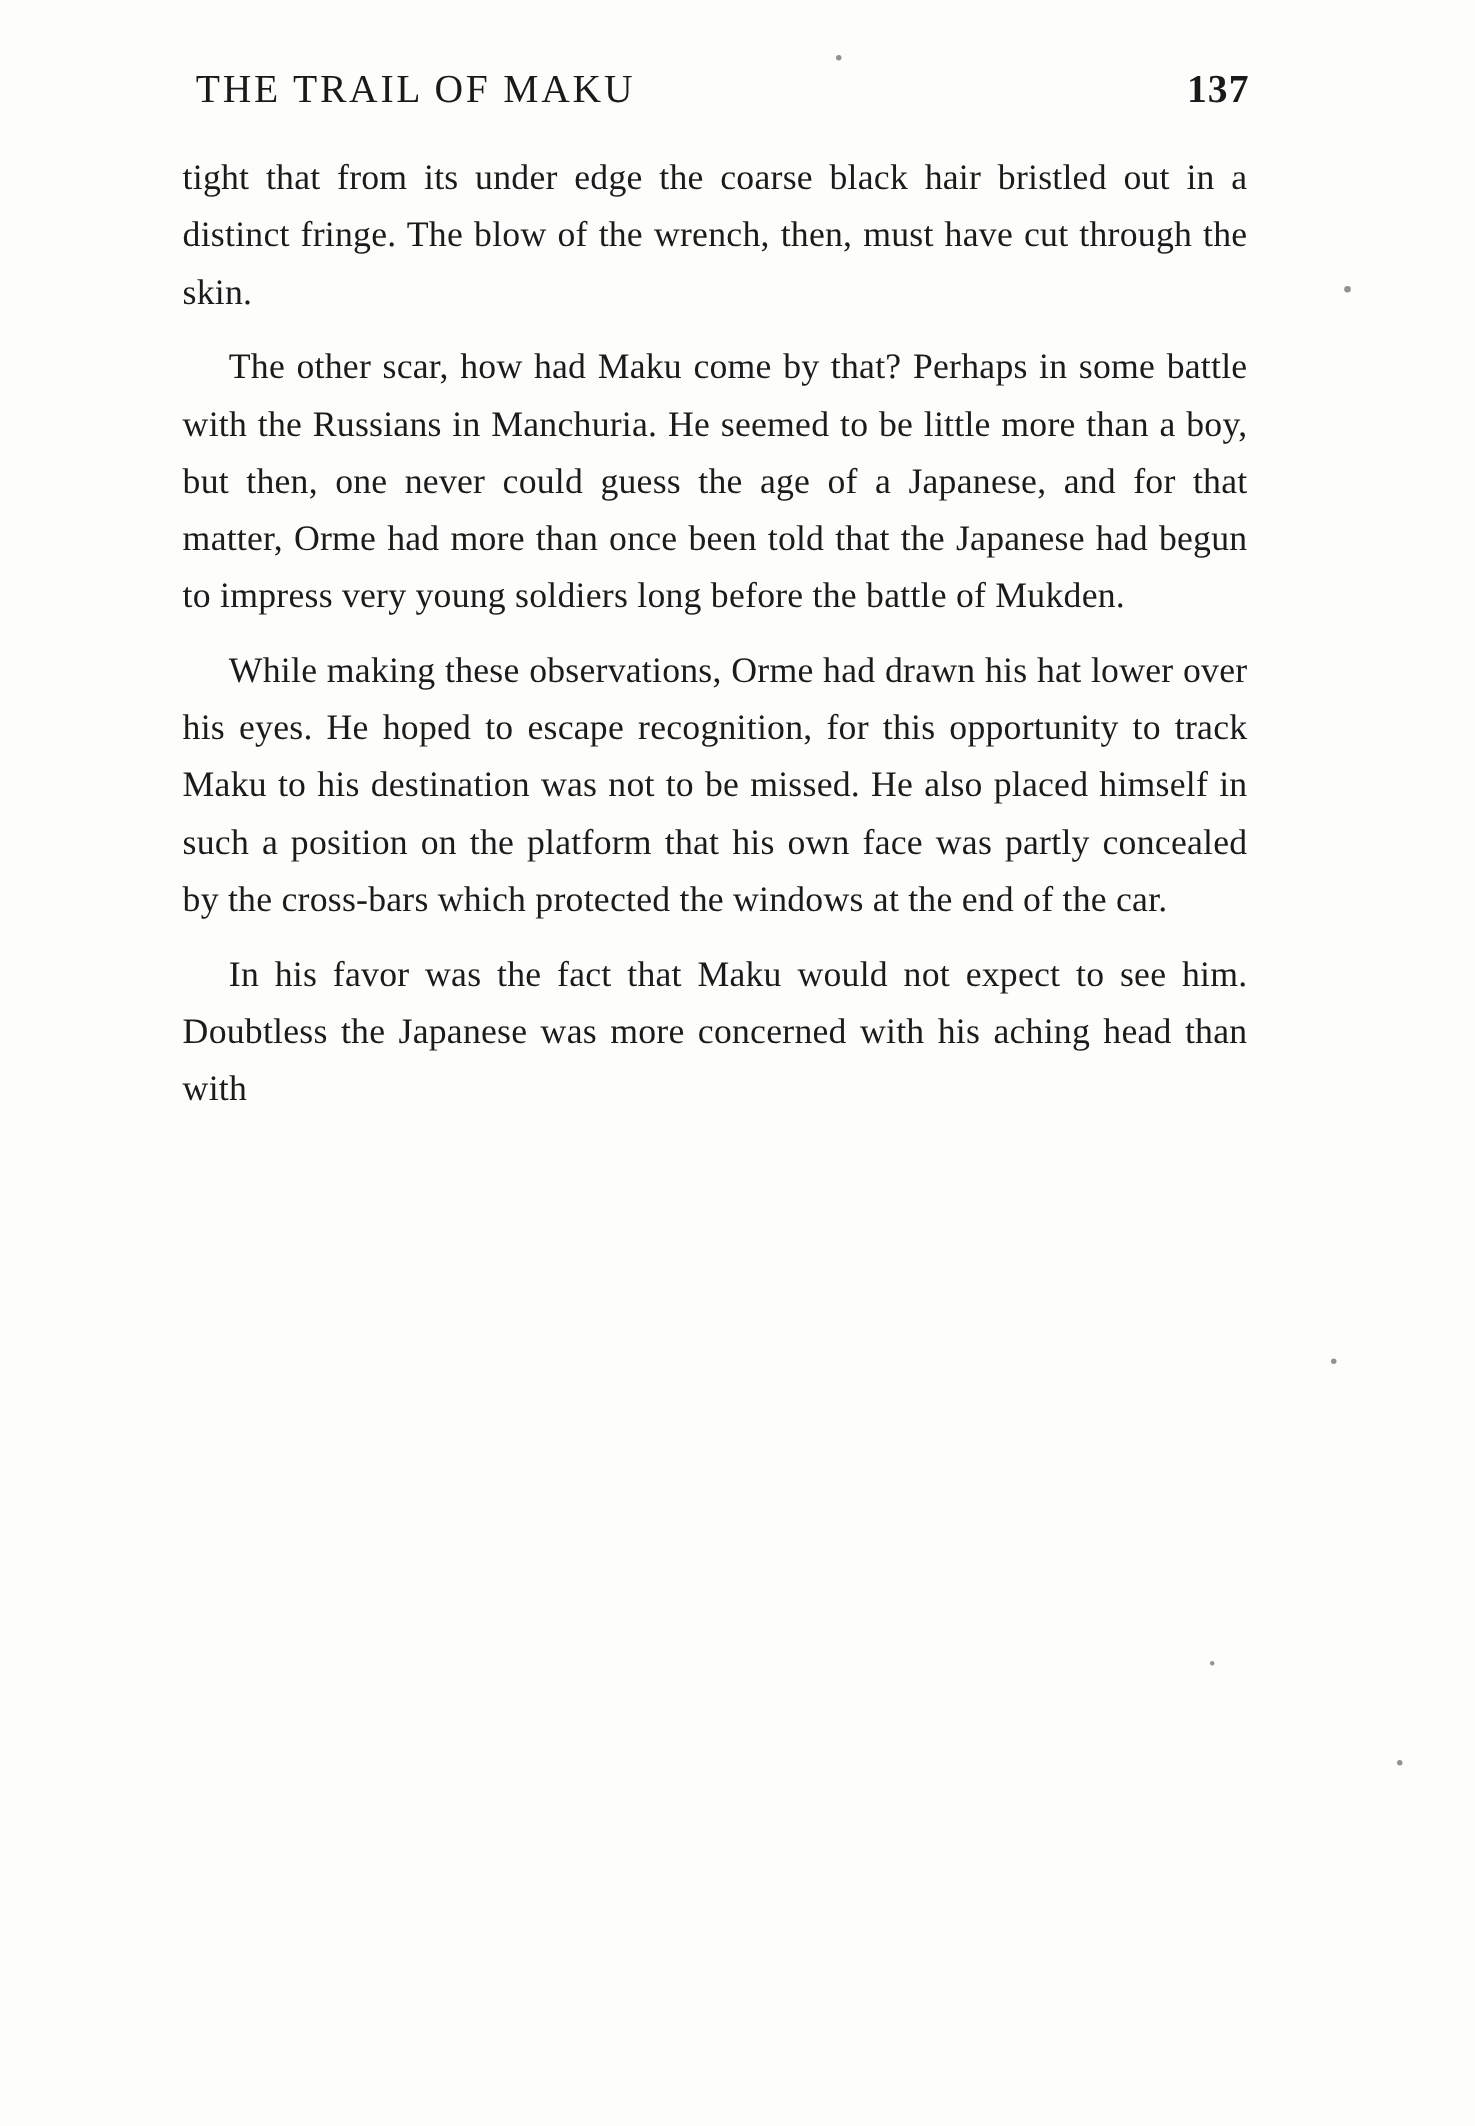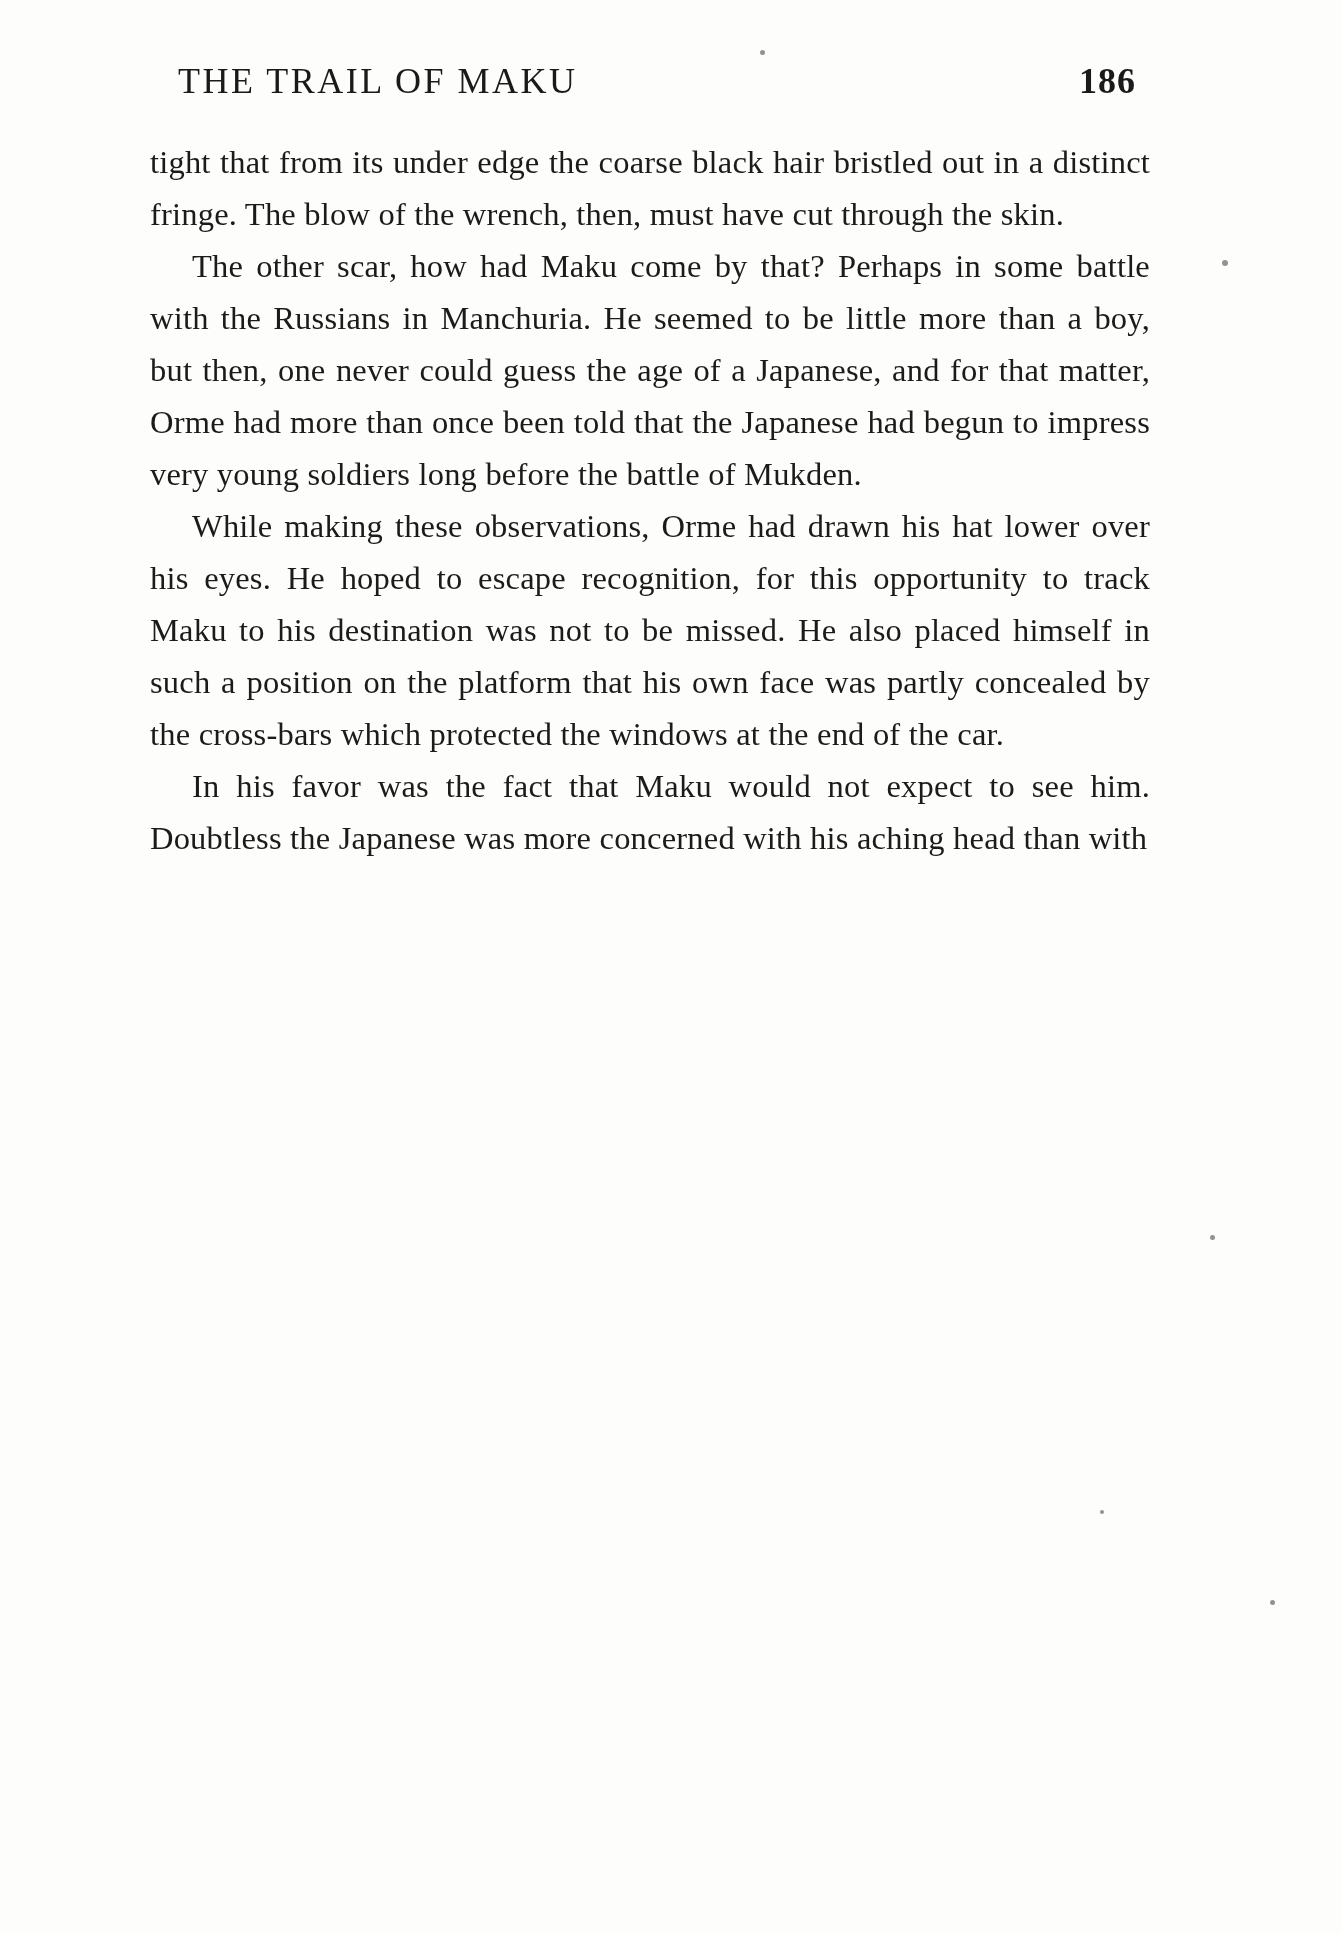--- a/index.html
+++ b/index.html
@@ -51,21 +51,21 @@
   .page-number {
     font-size: 36px;
     font-weight: 700;
     color: #1a1a1a;
     margin-left: auto;
     padding-right: 14px;
     letter-spacing: 1px;
   }
 
   .body-text p {
-    margin: 0;
+    margin: 16px;
     font-size: 32.5px;
     line-height: 52px;
     text-align: justify;
     text-justify: inter-word;
     color: #1b1b1b;
     letter-spacing: 0.2px;
   }
 
   .body-text p.indent {
     text-indent: 42px;
@@ -87,21 +87,21 @@
   <div class="speck" style="left:1222px; top:260px; width:6px; height:6px;"></div>
   <div class="speck" style="left:1210px; top:1235px; width:5px; height:5px;"></div>
   <div class="speck" style="left:1100px; top:1510px; width:4px; height:4px;"></div>
   <div class="speck" style="left:1270px; top:1600px; width:5px; height:5px;"></div>
   <div class="speck" style="left:760px; top:50px; width:5px; height:5px;"></div>
 
   <div class="page-inner">
 
     <div class="running-head">
       <div class="running-title">THE  TRAIL  OF  MAKU</div>
-      <div class="page-number">186</div>
+      <div class="page-number">137</div>
     </div>
 
     <div class="body-text">
       <p>tight that from its under edge the coarse black hair bristled out in a distinct fringe.  The blow of the wrench, then, must have cut through the skin.</p>
       <p class="indent">The other scar, how had Maku come by that? Perhaps in some battle with the Russians in Manchuria.  He seemed to be little more than a boy, but then, one never could guess the age of a Japanese, and for that matter, Orme had more than once been told that the Japanese had begun to impress very young soldiers long before the battle of Mukden.</p>
       <p class="indent">While making these observations, Orme had drawn his hat lower over his eyes.  He hoped to escape recognition, for this opportunity to track Maku to his destination was not to be missed.  He also placed himself in such a position on the platform that his own face was partly concealed by the cross-bars which protected the windows at the end of the car.</p>
       <p class="indent">In his favor was the fact that Maku would not expect to see him.  Doubtless the Japanese was more concerned with his aching head than with</p>
     </div>
 
   </div>

